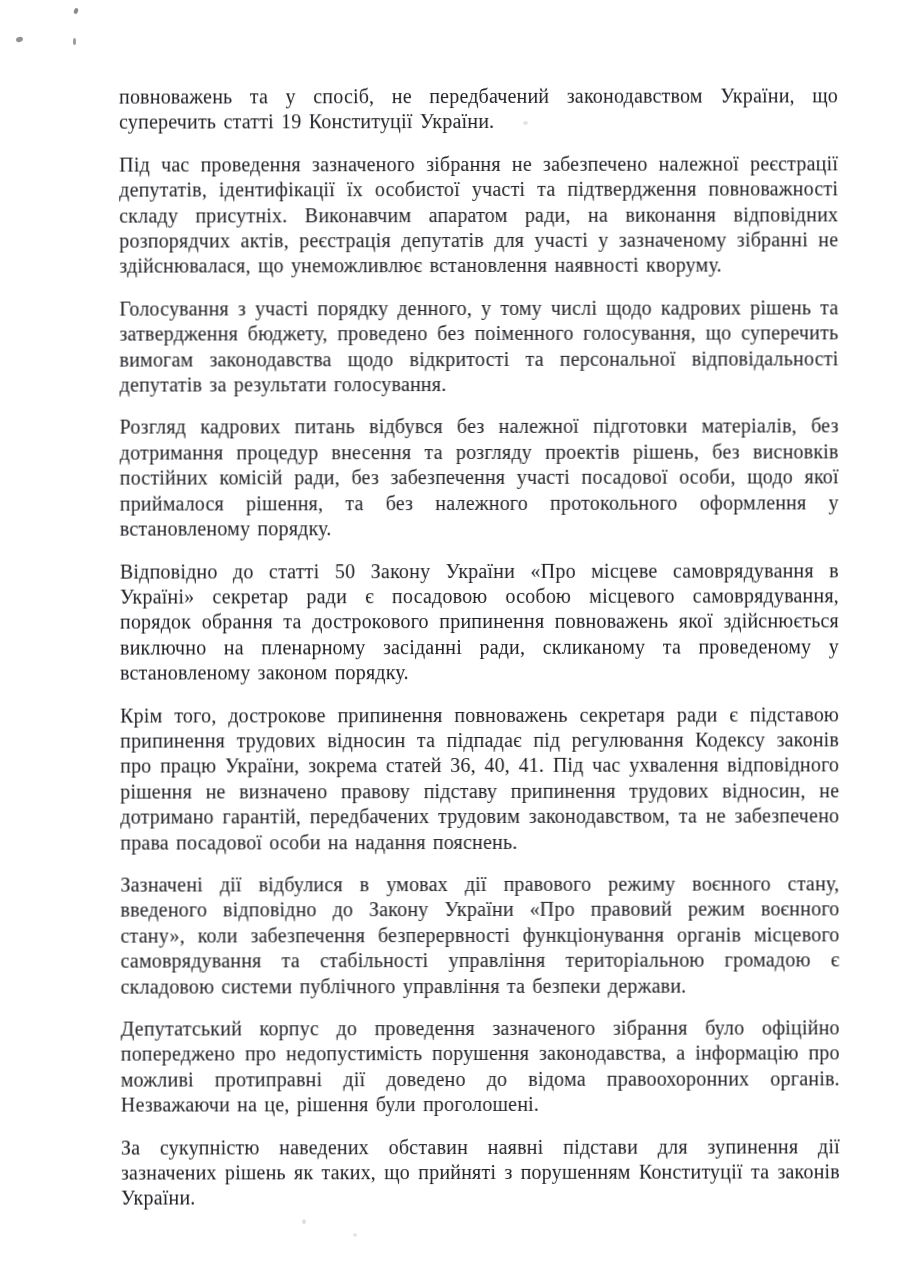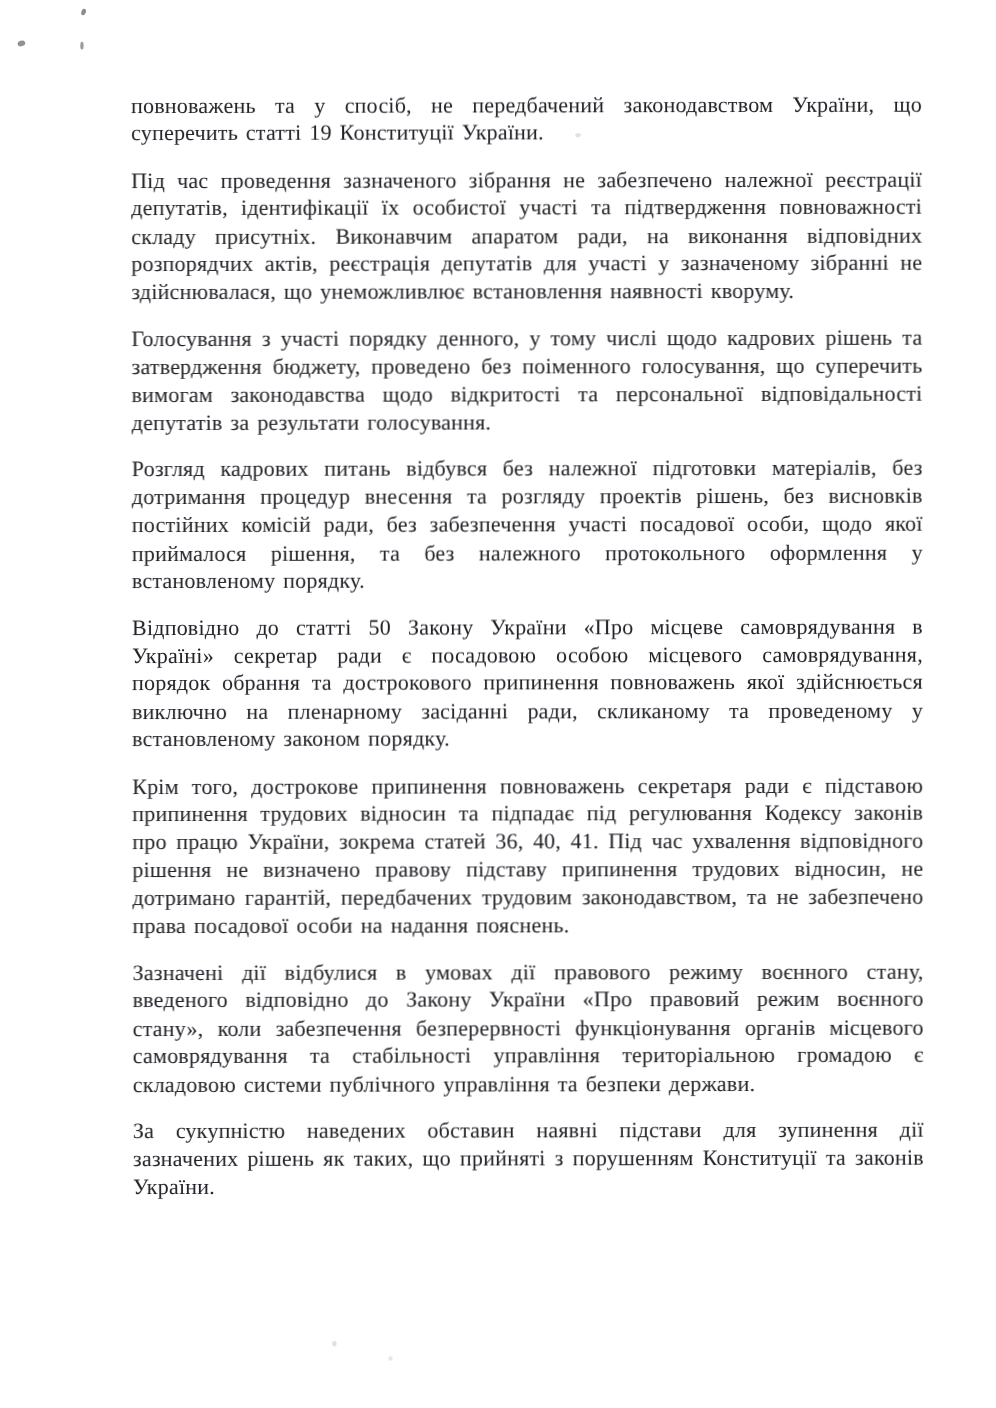--- a/index.html
+++ b/index.html
@@ -62,15 +62,16 @@
   <span class="speckle sp7"></span>
 
   <div class="content">
     <p>повноважень та у спосіб, не передбачений законодавством України, що суперечить статті 19 Конституції України.</p>
     <p>Під час проведення зазначеного зібрання не забезпечено належної реєстрації депутатів, ідентифікації їх особистої участі та підтвердження повноважності складу присутніх. Виконавчим апаратом ради, на виконання відповідних розпорядчих актів, реєстрація депутатів для участі у зазначеному зібранні не здійснювалася, що унеможливлює встановлення наявності кворуму.</p>
     <p>Голосування з участі порядку денного, у тому числі щодо кадрових рішень та затвердження бюджету, проведено без поіменного голосування, що суперечить вимогам законодавства щодо відкритості та персональної відповідальності депутатів за результати голосування.</p>
     <p>Розгляд кадрових питань відбувся без належної підготовки матеріалів, без дотримання процедур внесення та розгляду проектів рішень, без висновків постійних комісій ради, без забезпечення участі посадової особи, щодо якої приймалося рішення, та без належного протокольного оформлення у встановленому порядку.</p>
     <p>Відповідно до статті 50 Закону України «Про місцеве самоврядування в Україні» секретар ради є посадовою особою місцевого самоврядування, порядок обрання та дострокового припинення повноважень якої здійснюється виключно на пленарному засіданні ради, скликаному та проведеному у встановленому законом порядку.</p>
     <p>Крім того, дострокове припинення повноважень секретаря ради є підставою припинення трудових відносин та підпадає під регулювання Кодексу законів про працю України, зокрема статей 36, 40, 41. Під час ухвалення відповідного рішення не визначено правову підставу припинення трудових відносин, не дотримано гарантій, передбачених трудовим законодавством, та не забезпечено права посадової особи на надання пояснень.</p>
     <p>Зазначені дії відбулися в умовах дії правового режиму воєнного стану, введеного відповідно до Закону України «Про правовий режим воєнного стану», коли забезпечення безперервності функціонування органів місцевого самоврядування та стабільності управління територіальною громадою є складовою системи публічного управління та безпеки держави.</p>
+    <p>Депутатський корпус до проведення зазначеного зібрання було офіційно попереджено про недопустимість порушення законодавства, а інформацію про можливі протиправні дії доведено до відома правоохоронних органів. Незважаючи на це, рішення були проголошені.</p>
     <p>За сукупністю наведених обставин наявні підстави для зупинення дії зазначених рішень як таких, що прийняті з порушенням Конституції та законів України.</p>
   </div>
 </div>
 
 </body></html>

